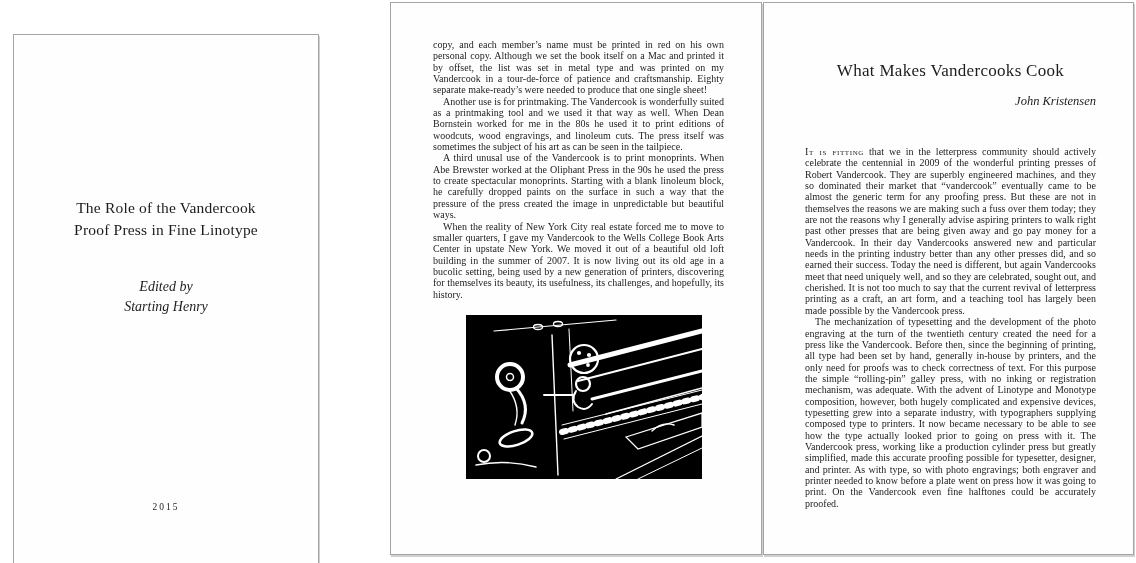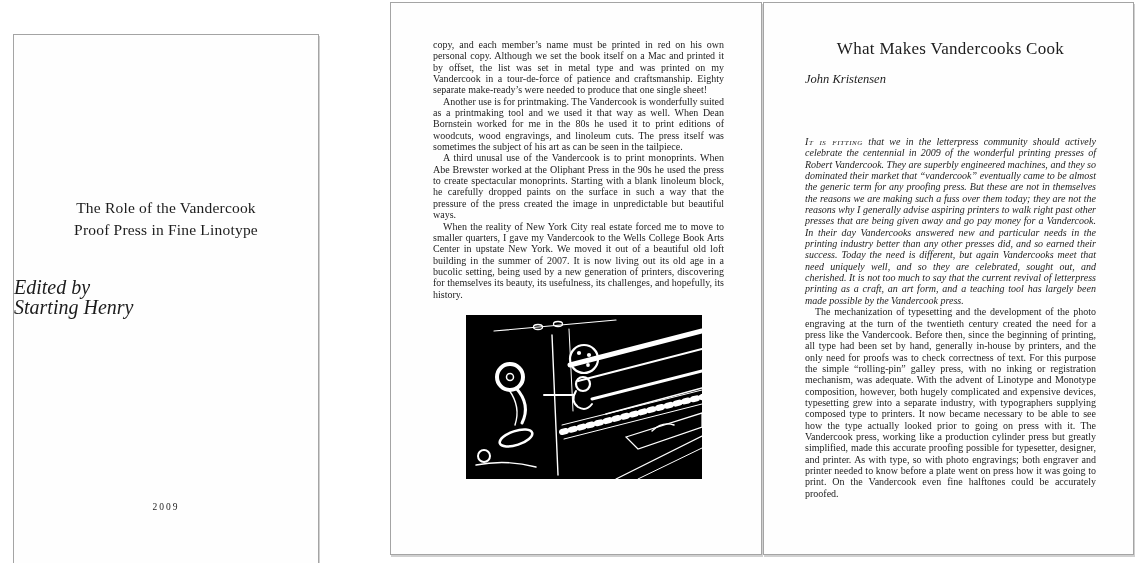--- a/index.html
+++ b/index.html
@@ -28,39 +28,39 @@
   
   .tp-title {
     margin-top: 162px;
     text-align: center;
     font-size: 15.5px;
     line-height: 22px;
     letter-spacing: .2px;
   }
   .tp-edited {
     margin-top: 36px;
-    text-align: left;
+    text-align: center;
     font-style: italic;
-    font-size: 20px;
+    font-size: 14px;
     line-height: 20px;
   }
   .tp-imprint {
     position: absolute;
     left: 0; right: 0;
     bottom: 72px;
     text-align: center;
     font-size: 8.5px;
     letter-spacing: 1.6px;
     line-height: 14px;
   }
   .tp-imprint .year { font-size: 9.5px; letter-spacing: 2px; }
 
   
   .page-verso { padding: 36px 37px 16px 42px; }
-  .page-recto { padding: 28px 37px 0 41px; }
+  .page-recto { padding: 50px 37px 0 41px; }
 
   p.body {
     margin: 0;
     font-size: 10px;
     line-height: 11.35px;
     text-align: justify;
     text-indent: 10px;
   }
   p.body.noindent { text-indent: 0; }
 
@@ -77,42 +77,42 @@
   
   .chapter-title {
     margin: 8px 0 0;
     text-align: center;
     font-weight: 400;
     font-size: 17px;
     letter-spacing: .3px;
   }
   .author {
     margin-top: 13px;
-    text-align: left;
+    text-align: right;
     font-style: italic;
     font-size: 12.5px;
   }
-  .page-recto .opening { margin-top: 49px; font-style: italic; }
+  .page-recto .opening { margin-top: 37px; }
 </style>
 </head>
 <body>
 
 <div class="spread">
 
   <section class="page page-title-pg">
     <div class="tp-title">
       <div>The Role of the Vandercook</div>
       <div>Proof Press in Fine Linotype</div>
     </div>
     <div class="tp-edited">
       <div>Edited by</div>
       <div>Starting Henry</div>
     </div>
     <div class="tp-imprint">
-      <div class="year">2009</div>
+      <div class="year">2015</div>
     </div>
   </section>
 
   <section class="page page-verso">
     <p class="body noindent">copy, and each member’s name must be printed in red on his own personal copy. Although we set the book itself on a Mac and printed it by offset, the list was set in metal type and was printed on my Vandercook in a tour-de-force of patience and craftsmanship. Eighty separate make-ready’s were needed to produce that one single sheet!</p>
     <p class="body">Another use is for printmaking. The Vandercook is wonderfully suited as a printmaking tool and we used it that way as well. When Dean Bornstein worked for me in the 80s he used it to print editions of woodcuts, wood engravings, and linoleum cuts. The press itself was sometimes the subject of his art as can be seen in the tailpiece.</p>
     <p class="body">A third unusal use of the Vandercook is to print monoprints. When Abe Brewster worked at the Oliphant Press in the 90s he used the press to create spectacular monoprints. Starting with a blank linoleum block, he carefully dropped paints on the surface in such a way that the pressure of the press created the image in unpredictable but beautiful ways.</p>
     <p class="body">When the reality of New York City real estate forced me to move to smaller quarters, I gave my Vandercook to the Wells College Book Arts Center in upstate New York. We moved it out of a beautiful old loft building in the summer of 2007. It is now living out its old age in a bucolic setting, being used by a new generation of printers, discovering for themselves its beauty, its usefulness, its challenges, and hopefully, its history.</p>
 
     <div class="woodcut">

